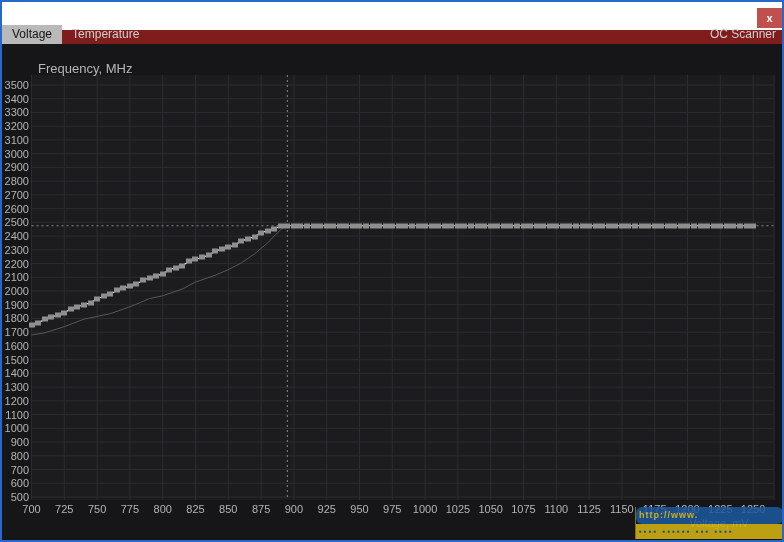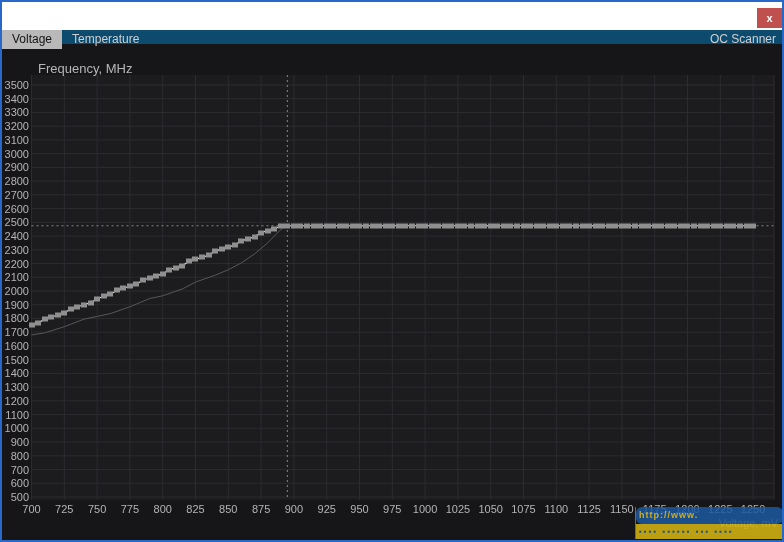--- a/index.html
+++ b/index.html
@@ -12,37 +12,37 @@
     position:absolute;left:0;top:0;width:780px;height:28px;background:#ffffff;
   }
   .titlebar .title{
     position:absolute;left:8px;top:0;line-height:28px;font-size:13px;color:#1a1a1a;white-space:nowrap;
   }
   .close-btn{
     position:absolute;right:0px;top:6px;width:25px;height:20px;background:#c0504d;
     color:#ffffff;font-size:11px;font-weight:bold;text-align:center;line-height:20px;cursor:default;
   }
   .tabbar{
-    position:absolute;left:0;top:28px;width:780px;height:14px;background:#0c4a6e;
-    display:flex;align-items:flex-start;font-size:12px;
+    position:absolute;left:0;top:28px;width:780px;height:14px;background:#7f1d1d;
+    display:flex;align-items:flex-end;font-size:12px;
   }
   .tab{
     padding:0 10px;line-height:19px;color:#cfcfcf;white-space:nowrap;
   }
   .tab.active{background:#b9b9b9;color:#141414;}
   .tab-spacer{flex:1;}
   .oc-scanner{padding:0 6px;line-height:19px;color:#d0d0d0;white-space:nowrap;margin-left:24px;}
   .chart-region{
     position:absolute;left:0;top:47px;width:780px;height:491px;background:#161618;
   }
   .y-axis-title{
     position:absolute;left:36px;top:12px;font-size:13px;color:#b6b6b6;white-space:nowrap;
   }
   .x-axis-title{
-    position:absolute;left:658px;top:468px;width:118px;text-align:right;
+    position:absolute;left:658px;top:468px;width:118px;text-align:center;
     font-size:11px;color:#9a9a9a;white-space:nowrap;
   }
   svg text{font-family:"Liberation Sans",sans-serif;font-size:11px;fill:#b4b4b4;}
   .watermark{
     position:absolute;left:633px;top:458px;width:147px;height:32px;opacity:0.85;
     border-left:1px solid rgba(230,198,25,.6);border-right:1px solid rgba(230,198,25,.6);
     overflow:hidden;z-index:5;
   }
   .watermark .wm-row1{
     height:17px;background:#1d5aa0;color:#f0c81e;font-size:9px;font-weight:bold;

